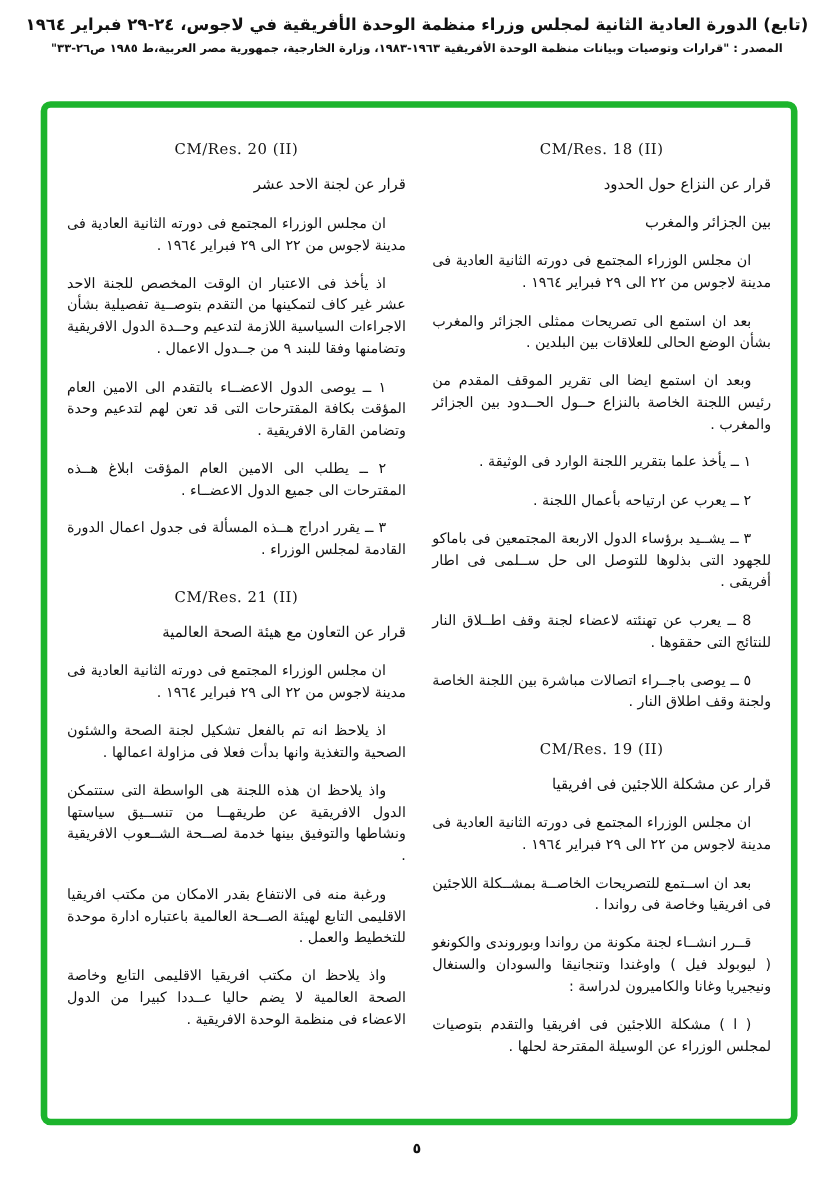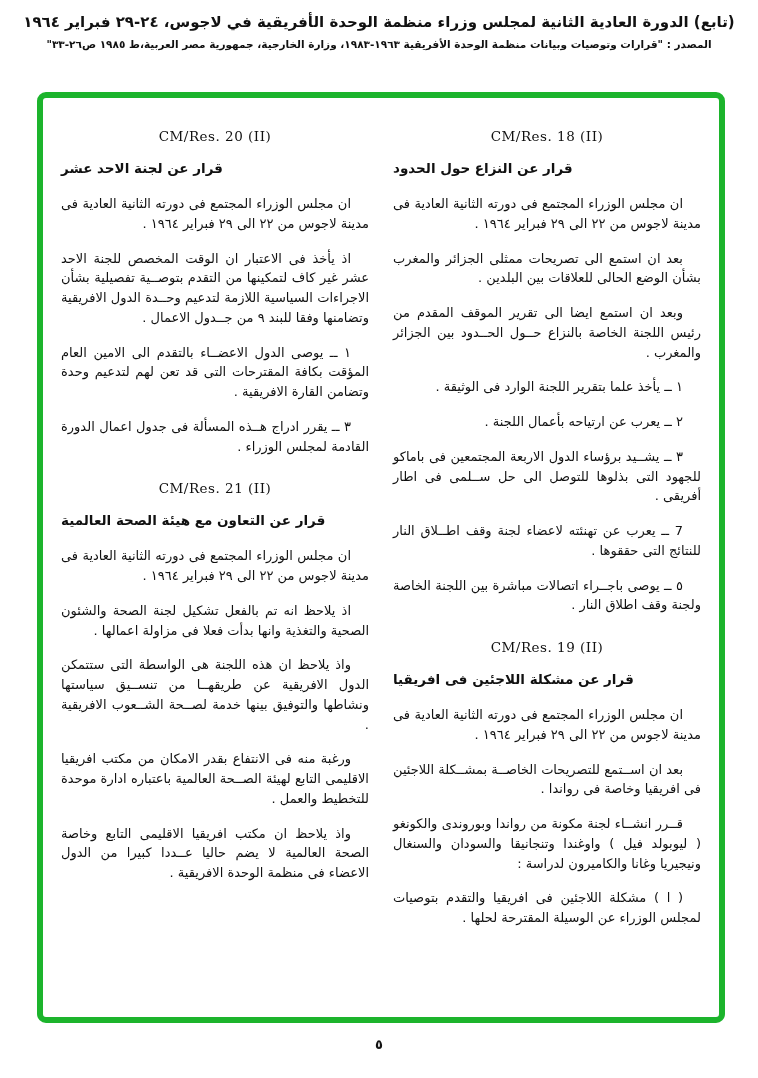--- a/index.html
+++ b/index.html
@@ -61,22 +61,22 @@
   .res-code {
     direction: ltr;
     text-align: center;
     font-family: "DejaVu Serif", serif;
     font-size: 13.5px;
     letter-spacing: 0.5px;
     margin: 4px 0 16px 0;
   }
   .res-title {
     font-size: 13.5px;
-    font-weight: bold;
-    text-align: left;
+    font-weight: normal;
+    text-align: right;
     margin: 0 0 18px 0;
   }
   .res-para {
     font-size: 13px;
     line-height: 1.52;
     text-align: justify;
     text-indent: 18px;
     margin: 0 0 15px 0;
   }
   .page-number {
@@ -101,27 +101,28 @@
   </div>
 
   <div class="green-frame">
     <div class="columns">
 
       <div class="column">
 
         <section class="resolution">
           <div class="res-code">CM/Res. 18 (II)</div>
           <h3 class="res-title">قرار عن النزاع حول الحدود</h3>
+          <h3 class="res-title">بين الجزائر والمغرب</h3>
           <p class="res-para">ان مجلس الوزراء المجتمع فى دورته الثانية العادية فى مدينة لاجوس من ٢٢ الى ٢٩ فبراير ١٩٦٤ .</p>
           <p class="res-para">بعد ان استمع الى تصريحات ممثلى الجزائر والمغرب بشأن الوضع الحالى للعلاقات بين البلدين .</p>
           <p class="res-para">وبعد ان استمع ايضا الى تقرير الموقف المقدم من رئيس اللجنة الخاصة بالنزاع حــول الحــدود بين الجزائر والمغرب .</p>
           <p class="res-para">١ ــ يأخذ علما بتقرير اللجنة الوارد فى الوثيقة .</p>
           <p class="res-para">٢ ــ يعرب عن ارتياحه بأعمال اللجنة .</p>
           <p class="res-para">٣ ــ يشــيد برؤساء الدول الاربعة المجتمعين فى باماكو للجهود التى بذلوها للتوصل الى حل ســلمى فى اطار أفريقى .</p>
-          <p class="res-para">7 ــ يعرب عن تهنئته لاعضاء لجنة وقف اطــلاق النار للنتائج التى حققوها .</p>
+          <p class="res-para">8 ــ يعرب عن تهنئته لاعضاء لجنة وقف اطــلاق النار للنتائج التى حققوها .</p>
           <p class="res-para">٥ ــ يوصى باجــراء اتصالات مباشرة بين اللجنة الخاصة ولجنة وقف اطلاق النار .</p>
         </section>
 
         <section class="resolution">
           <div class="res-code">CM/Res. 19 (II)</div>
           <h3 class="res-title">قرار عن مشكلة اللاجئين فى افريقيا</h3>
           <p class="res-para">ان مجلس الوزراء المجتمع فى دورته الثانية العادية فى مدينة لاجوس من ٢٢ الى ٢٩ فبراير ١٩٦٤ .</p>
           <p class="res-para">بعد ان اســتمع للتصريحات الخاصــة بمشــكلة اللاجئين فى افريقيا وخاصة فى رواندا .</p>
           <p class="res-para">قــرر انشــاء لجنة مكونة من رواندا وبوروندى والكونغو ( ليوبولد فيل ) واوغندا وتنجانيقا والسودان والسنغال ونيجيريا وغانا والكاميرون لدراسة :</p>
           <p class="res-para">( ا ) مشكلة اللاجئين فى افريقيا والتقدم بتوصيات لمجلس الوزراء عن الوسيلة المقترحة لحلها .</p>
@@ -131,20 +132,21 @@
       </div>
 
       <div class="column">
 
         <section class="resolution">
           <div class="res-code">CM/Res. 20 (II)</div>
           <h3 class="res-title">قرار عن لجنة الاحد عشر</h3>
           <p class="res-para">ان مجلس الوزراء المجتمع فى دورته الثانية العادية فى مدينة لاجوس من ٢٢ الى ٢٩ فبراير ١٩٦٤ .</p>
           <p class="res-para">اذ يأخذ فى الاعتبار ان الوقت المخصص للجنة الاحد عشر غير كاف لتمكينها من التقدم بتوصــية تفصيلية بشأن الاجراءات السياسية اللازمة لتدعيم وحــدة الدول الافريقية وتضامنها وفقا للبند ٩ من جــدول الاعمال .</p>
           <p class="res-para">١ ــ يوصى الدول الاعضــاء بالتقدم الى الامين العام المؤقت بكافة المقترحات التى قد تعن لهم لتدعيم وحدة وتضامن القارة الافريقية .</p>
+          <p class="res-para">٢ ــ يطلب الى الامين العام المؤقت ابلاغ هــذه المقترحات الى جميع الدول الاعضــاء .</p>
           <p class="res-para">٣ ــ يقرر ادراج هــذه المسألة فى جدول اعمال الدورة القادمة لمجلس الوزراء .</p>
         </section>
 
         <section class="resolution">
           <div class="res-code">CM/Res. 21 (II)</div>
           <h3 class="res-title">قرار عن التعاون مع هيئة الصحة العالمية</h3>
           <p class="res-para">ان مجلس الوزراء المجتمع فى دورته الثانية العادية فى مدينة لاجوس من ٢٢ الى ٢٩ فبراير ١٩٦٤ .</p>
           <p class="res-para">اذ يلاحظ انه تم بالفعل تشكيل لجنة الصحة والشئون الصحية والتغذية وانها بدأت فعلا فى مزاولة اعمالها .</p>
           <p class="res-para">واذ يلاحظ ان هذه اللجنة هى الواسطة التى ستتمكن الدول الافريقية عن طريقهــا من تنســيق سياستها ونشاطها والتوفيق بينها خدمة لصــحة الشــعوب الافريقية .</p>
           <p class="res-para">ورغبة منه فى الانتفاع بقدر الامكان من مكتب افريقيا الاقليمى التابع لهيئة الصــحة العالمية باعتباره ادارة موحدة للتخطيط والعمل .</p>

